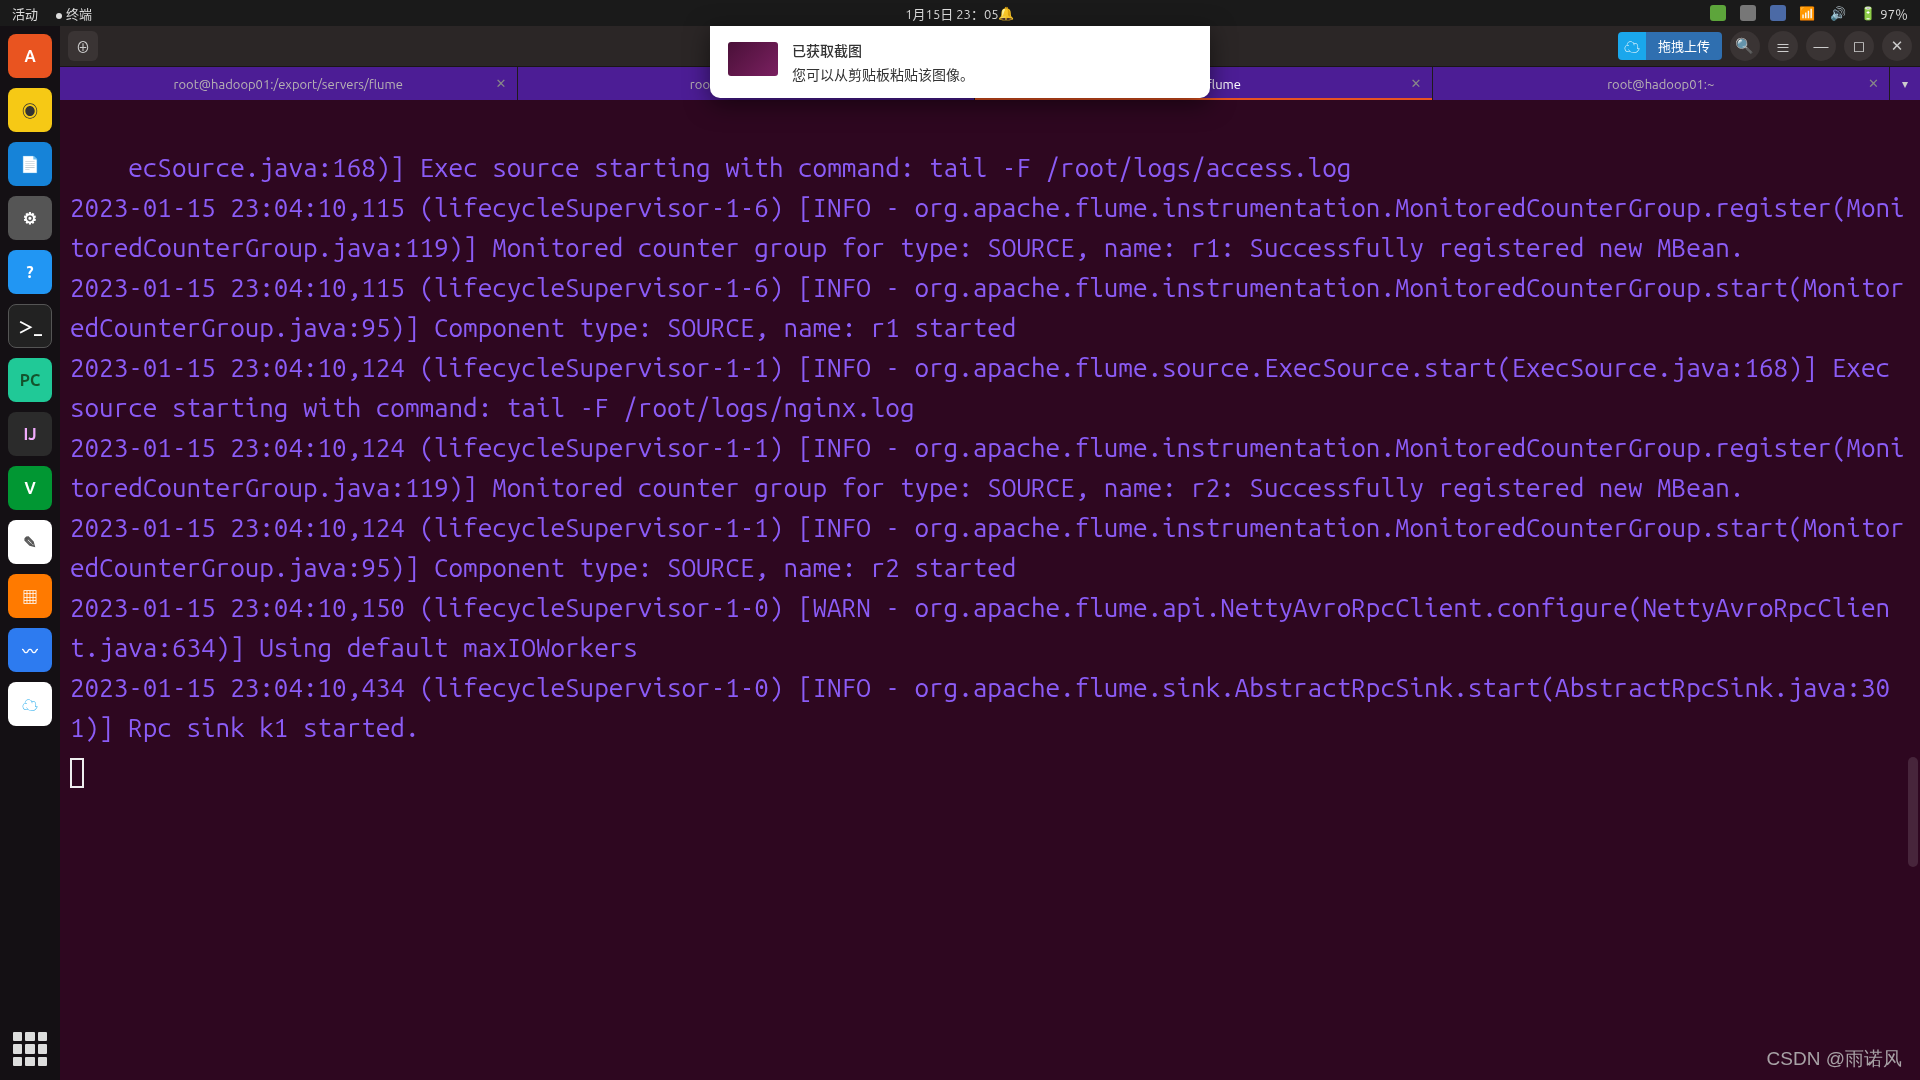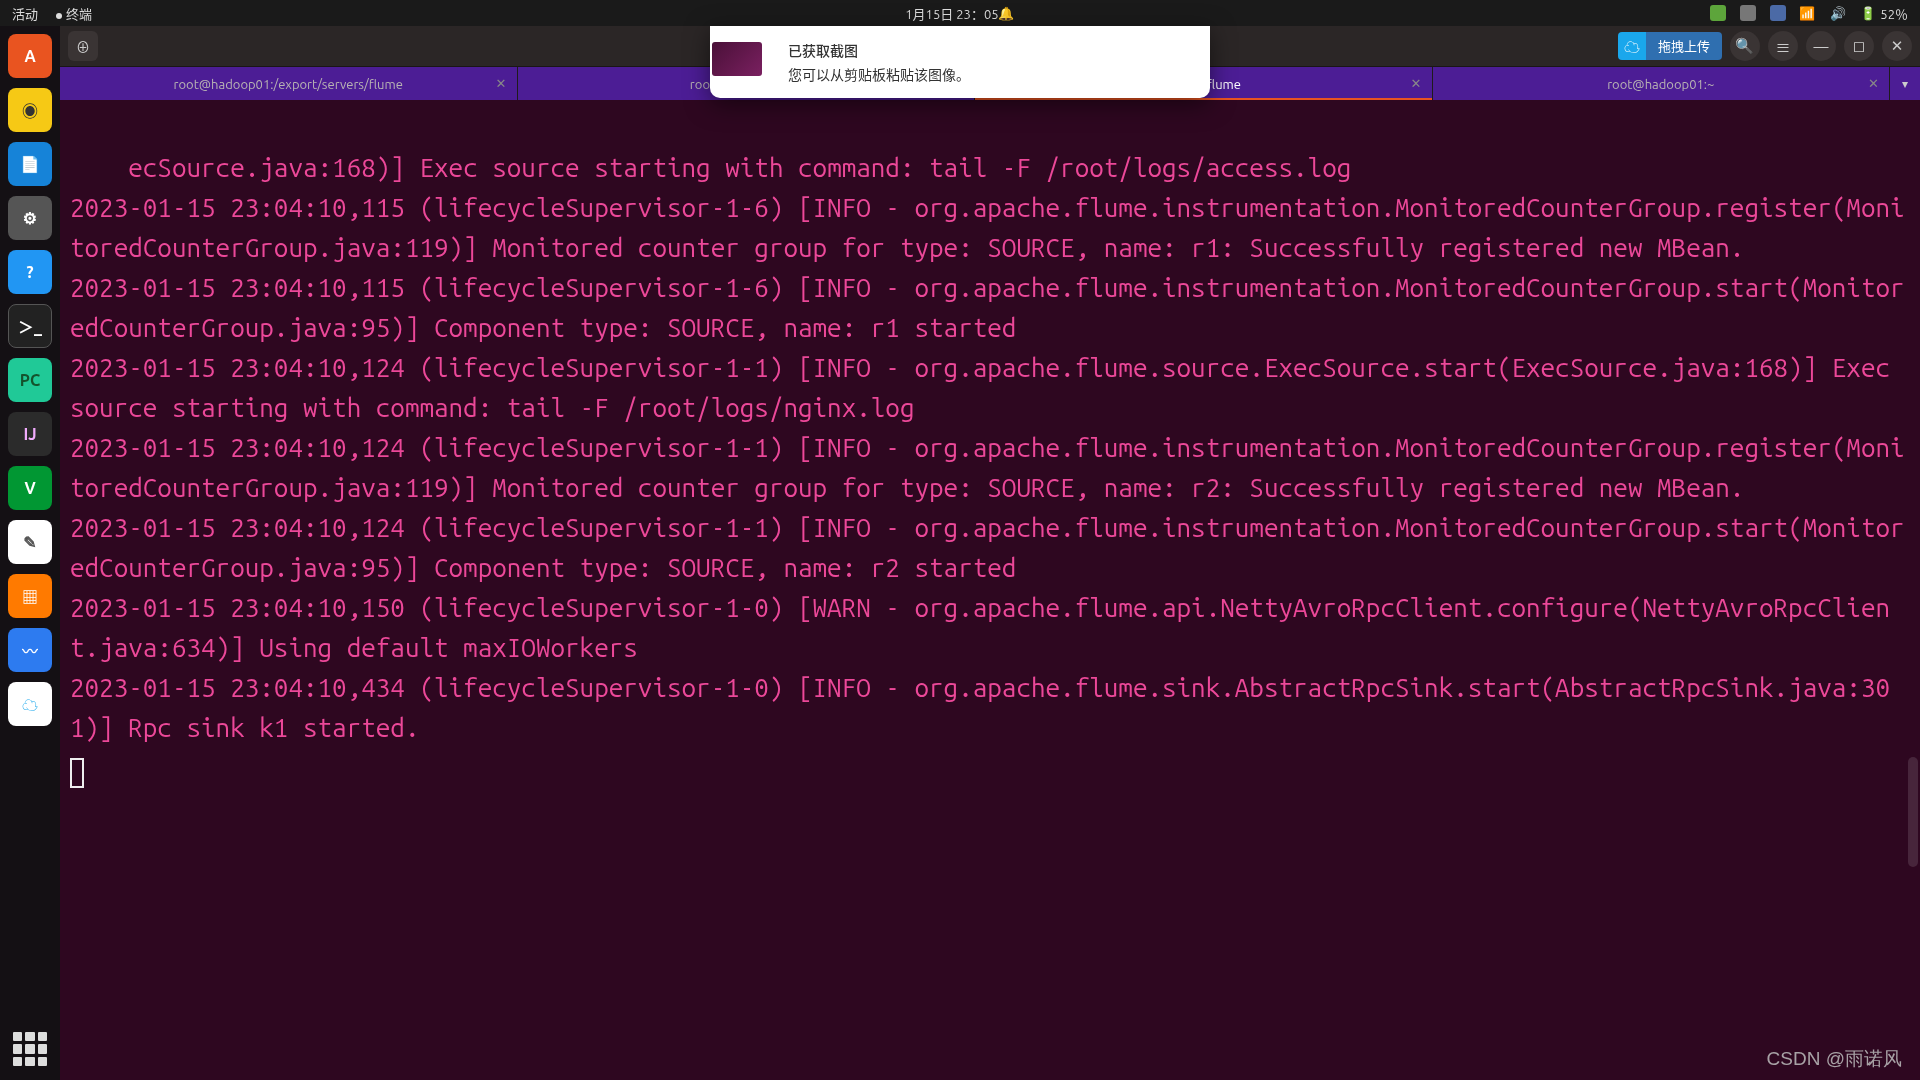--- a/index.html
+++ b/index.html
@@ -27,24 +27,24 @@
   .blue-btn .lbl { background:#2f6fb0; color:#fff; padding:0 12px; line-height:28px;text-align:right; }
   .circ { width:30px; height:30px; border-radius:50%; background:#3a3434; display:flex; align-items:center; justify-content:center; color:#ccc; font-size:15px; }
   
   .tabstrip { height:34px; background:#4c1d95; display:flex; border-top:1px solid #1a1616; }
   .tab { flex:1; display:flex; align-items:center; justify-content:center; position:relative; color:#b8b3b3; font-size:13px; border-right:1px solid #1f1b1b; cursor:pointer; }
   .tab .close { position:absolute; right:10px; color:#888; font-size:13px; }
   .tab.active { color:#fff; }
   .tab.active::after { content:""; position:absolute; left:0; right:0; bottom:0; height:2px; background:#e95420; }
   .tabstrip .chev { width:30px; display:flex; align-items:center; justify-content:center; color:#ccc; font-size:12px; }
   
-  .termbody { flex:1; padding:8px 10px 10px 10px; font-family:"Ubuntu Mono","DejaVu Sans Mono",monospace; font-size:26px; line-height:40px; color:#ec4899; white-space:pre-wrap; word-break:break-all; overflow:hidden; position:relative; }
+  .termbody { flex:1; padding:8px 10px 10px 10px; font-family:"Ubuntu Mono","DejaVu Sans Mono",monospace; font-size:26px; line-height:40px; color:#8b5cf6; white-space:pre-wrap; word-break:break-all; overflow:hidden; position:relative; }
   .cursor-block { display:inline-block; width:14px; height:30px; border:2px solid #eee; vertical-align:bottom; }
   
-  .toast { position:absolute; top:26px; left:50%; transform:translateX(-50%); width:500px; background:#fff; border-radius:0 0 10px 10px; box-shadow:0 6px 24px rgba(0,0,0,.5); padding:14px 2px; display:flex; gap:26px; z-index:20; }
+  .toast { position:absolute; top:26px; left:50%; transform:translateX(-50%); width:500px; background:#fff; border-radius:0 0 10px 10px; box-shadow:0 6px 24px rgba(0,0,0,.5); padding:14px 18px; display:flex; gap:14px; z-index:20; }
   .toast .thumb { width:50px; height:34px; background:linear-gradient(135deg,#4a1038,#7a2060); border-radius:3px; flex:none; margin-top:2px; }
   .toast .txt { font-size:14px; color:#333; }
   .toast .txt .t1 { font-weight:500; margin-bottom:4px; }
   
   .watermark { position:absolute; right:18px; bottom:8px; color:#bdbdbd; font-size:19px; font-family:sans-serif; opacity:.85; z-index:6; }
   
   .scrollknob { position:absolute; right:2px; top:67%; width:10px; height:110px; background:rgba(255,255,255,.12); border-radius:5px; }
 </style>
 </head>
 <body>
@@ -59,21 +59,21 @@
     <span>🔔</span>
   </div>
   <div class="right">
     <span class="sqicon" style="background:#5da53b"></span>
     <span class="sqicon" style="background:#777"></span>
     <span class="sqicon" style="background:#4b6aa6"></span>
     <span>📶</span>
     <span>🔊</span>
     <span class="batt">
       <span>🔋</span>
-      <span>52％</span>
+      <span>97％</span>
     </span>
   </div>
 </div>
 
 <div class="dock">
   <div class="app" style="background:#e95420">A</div>
   <div class="app" style="background:#f6c915;color:#333">◉</div>
   <div class="app" style="background:#1683d8">📄</div>
   <div class="app" style="background:#555">⚙</div>
   <div class="app" style="background:#2196f3">?</div>

